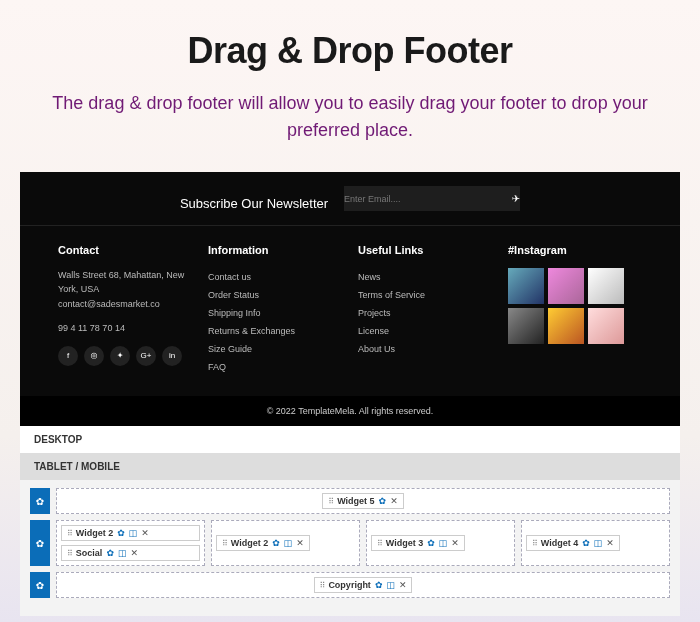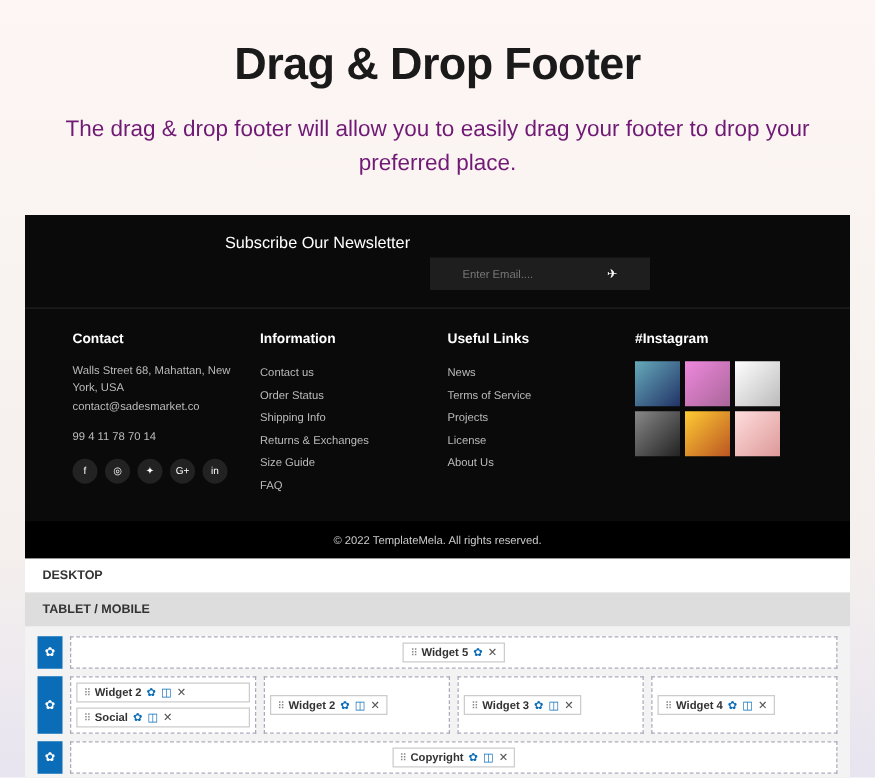--- a/index.html
+++ b/index.html
@@ -1,23 +1,23 @@
 <!DOCTYPE html>
 <html><head>
 <meta charset="utf-8">
 <style>
 * { margin: 0; padding: 0; box-sizing: border-box; }
 body { font-family: -apple-system, BlinkMacSystemFont, "Segoe UI", Arial, sans-serif; background: linear-gradient(180deg, #fdf6f4 0%, #f5f0ed 70%, #e8e4f0 100%); width: 700px; height: 622px; overflow: hidden; }
 .wrap { padding: 30px 20px 0; }
 h1 { font-size: 36px; font-weight: 800; text-align: center; color: #1a1a1a; margin-bottom: 18px; letter-spacing: -0.5px; }
 .subtitle { font-size: 18px; text-align: center; color: #701a75; line-height: 1.5; margin-bottom: 28px; font-weight: 400; }
 .footer-preview { background: #0a0a0a; color: #fff; font-size: 10px; }
-.newsletter { display: flex; align-items: flex-start; justify-content: center; gap: 16px; padding: 14px 0; border-bottom: 1px solid #222; }
+.newsletter { display: flex; align-items: flex-end; justify-content: center; gap: 16px; padding: 14px 0; border-bottom: 1px solid #222; }
 .newsletter-label { color: #fff; font-size: 13px; }
-.newsletter-input-wrap { display: flex; align-items: center; background: #1e1e1e; padding: 7px 26px; width: 176px; justify-content: space-between; margin-top: 20px; }
+.newsletter-input-wrap { display: flex; align-items: center; background: #1e1e1e; padding: 7px 0; width: 176px; justify-content: space-between; }
 .newsletter-input { color: #777; font-size: 9px; }
 .send-icon { color: #fff; font-size: 10px; }
 .footer-cols { display: flex; padding: 18px 38px 20px; gap: 16px; }
 .col { flex: 1; }
 .col-title { color: #fff; font-size: 11px; font-weight: 600; margin-bottom: 12px; }
 .col-text { color: #bbb; font-size: 9px; line-height: 1.6; margin-bottom: 10px; }
 .col-list { list-style: none; }
 .col-list li { color: #bbb; font-size: 9px; line-height: 2; }
 .socials { display: flex; gap: 6px; margin-top: 8px; }
 .social-btn { width: 20px; height: 20px; border-radius: 50%; background: #222; display: flex; align-items: center; justify-content: center; color: #fff; font-size: 8px; }

